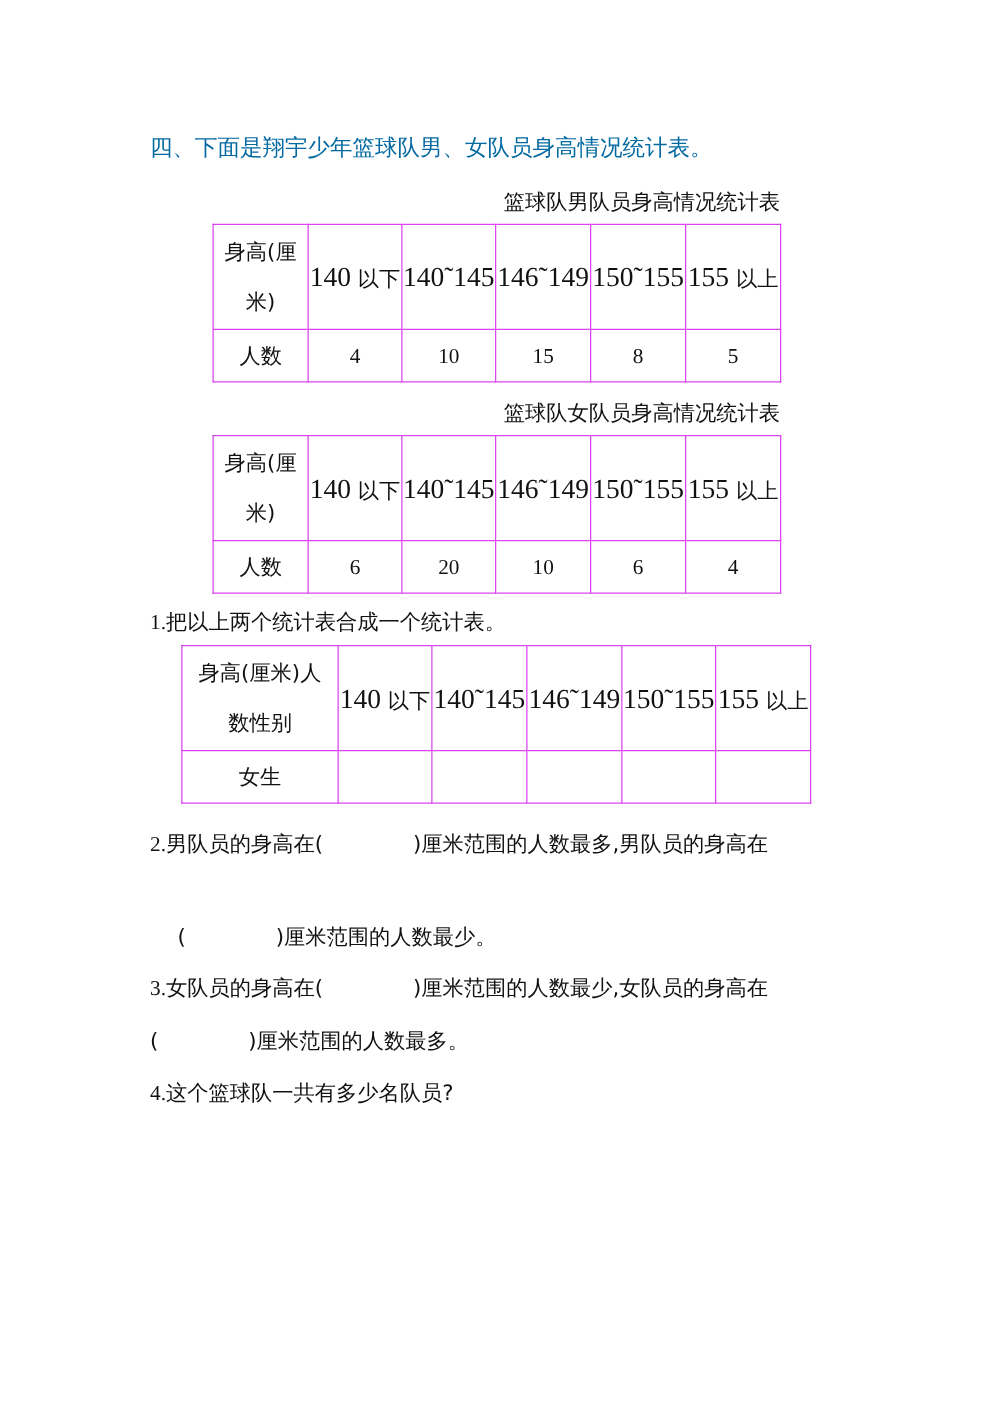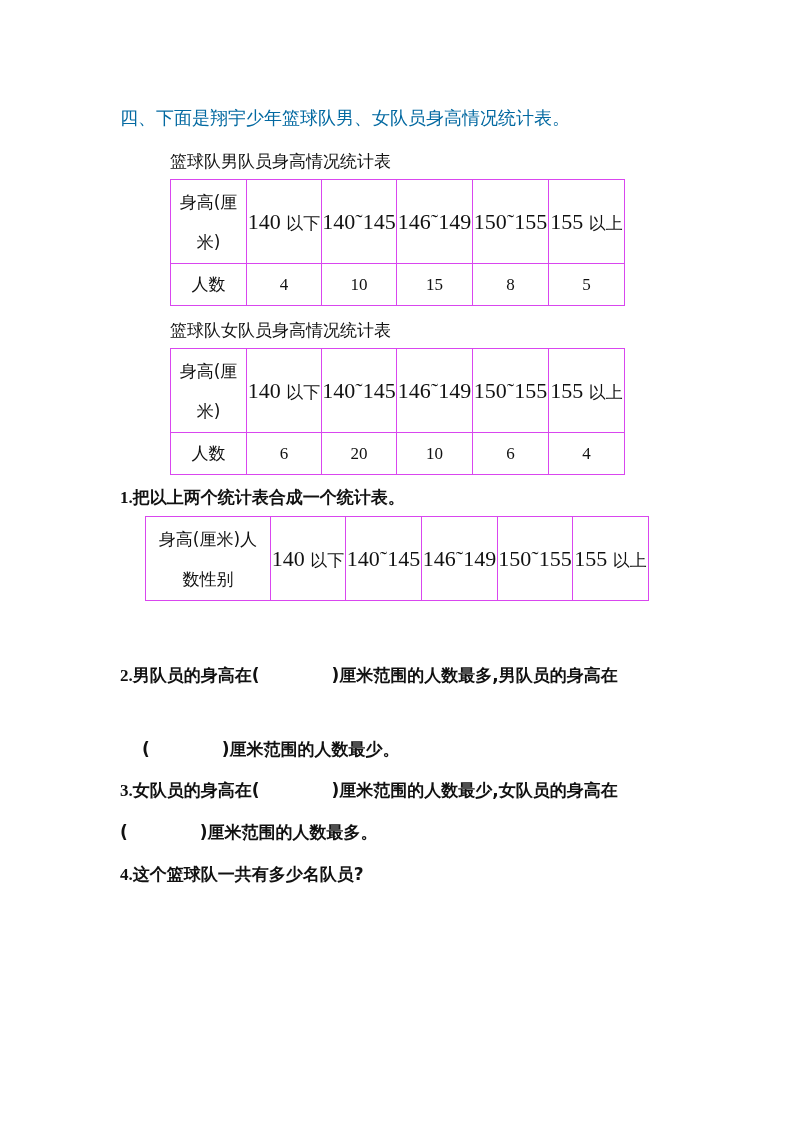--- a/index.html
+++ b/index.html
@@ -21,21 +21,21 @@
       top: 106px;
       font-size: 18px;
       color: #0369a1;
       letter-spacing: 0px;
       white-space: nowrap;
     }
     .caption {
       position: absolute;
       left: 170px;
       width: 454px;
-      text-align: left;
+      text-align: right;
       font-size: 17px;
       white-space: nowrap;
     }
     table.stat {
       position: absolute;
       border-collapse: collapse;
       table-layout: fixed;
     }
     table.stat td {
       border: 1px solid #d946ef;
@@ -52,21 +52,20 @@
     }
     .hdr-first {
       line-height: 40px;
       font-size: 17px;
     }
     .q {
       position: absolute;
       left: 120px;
       font-size: 17px;
       white-space: nowrap;
-      font-weight: bold;
     }
     .q .qn {
       font-family: "Liberation Serif", "DejaVu Serif", serif;
     }
     .blank {
       display: inline-block;
       width: 72px;
     }
   </style>
 </head>
@@ -158,20 +157,28 @@
     <td>
       <div class="hdr-first">身高(厘米)人</div>
       <div class="hdr-first">数性别</div>
     </td>
     <td><span class="num">140</span><span> 以下</span></td>
     <td><span class="num">140˜145</span></td>
     <td><span class="num">146˜149</span></td>
     <td><span class="num">150˜155</span></td>
     <td><span class="num">155</span><span> 以上</span></td>
   </tr>
+  <tr style="height:42px;">
+    <td>女生</td>
+    <td></td>
+    <td></td>
+    <td></td>
+    <td></td>
+    <td></td>
+  </tr>
 </tbody>
   </table>
 
 <div class="q" style="top:664px;">
   <span class="qn">2.</span><span>男队员的身高在(</span><span class="blank"></span><span>)厘米范围的人数最多,男队员的身高在</span>
 </div>
 <div class="q" style="top:738px;margin-left:22px;">
   <span>(</span><span class="blank"></span><span>)厘米范围的人数最少。</span>
 </div>
 

